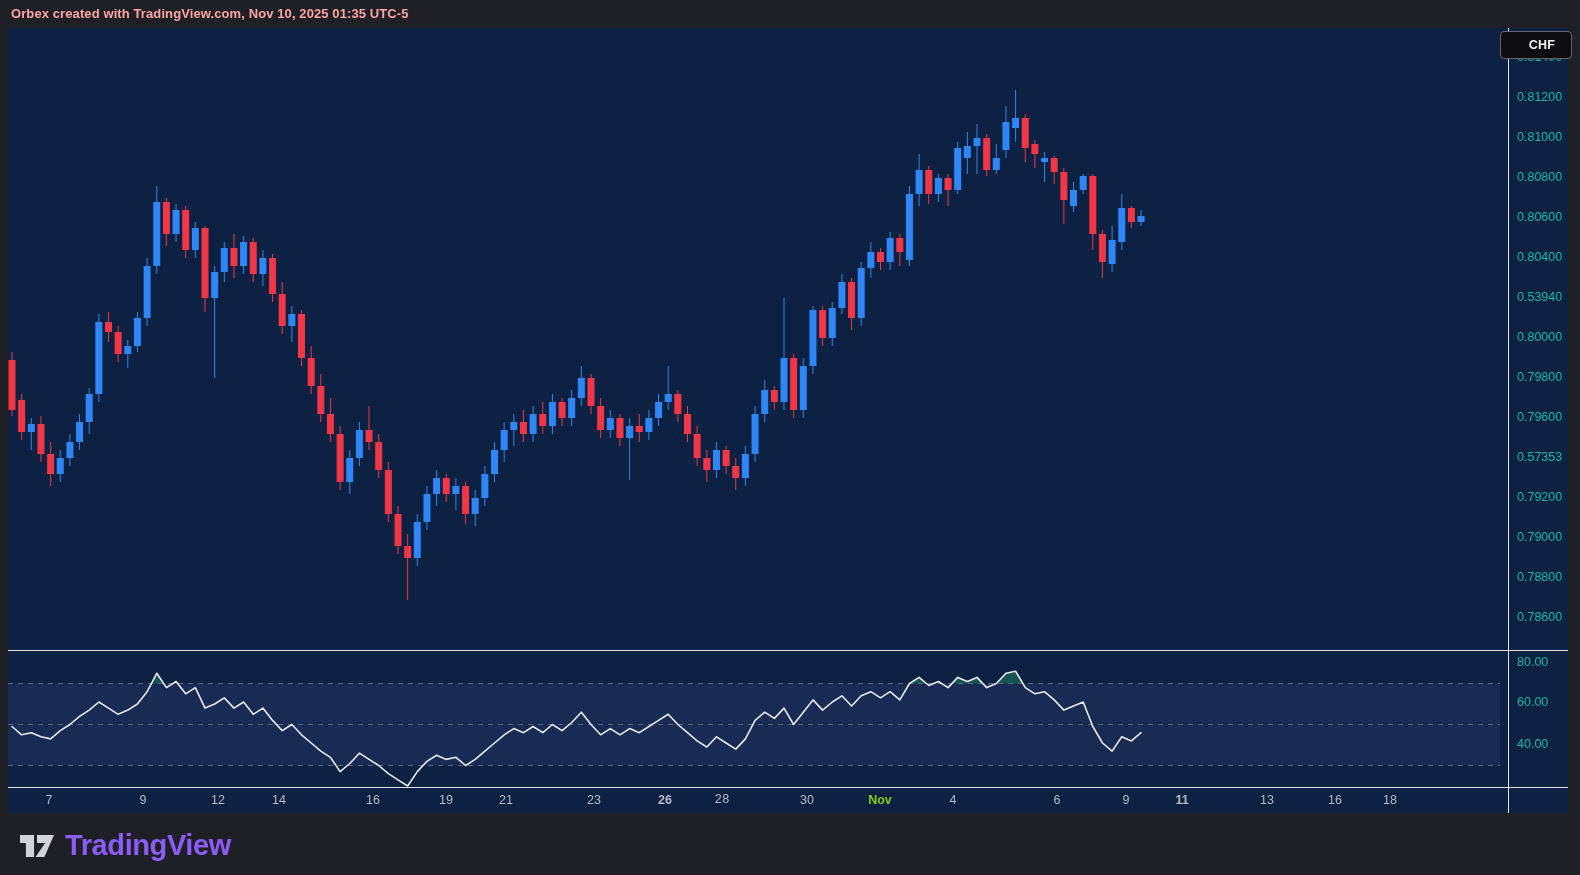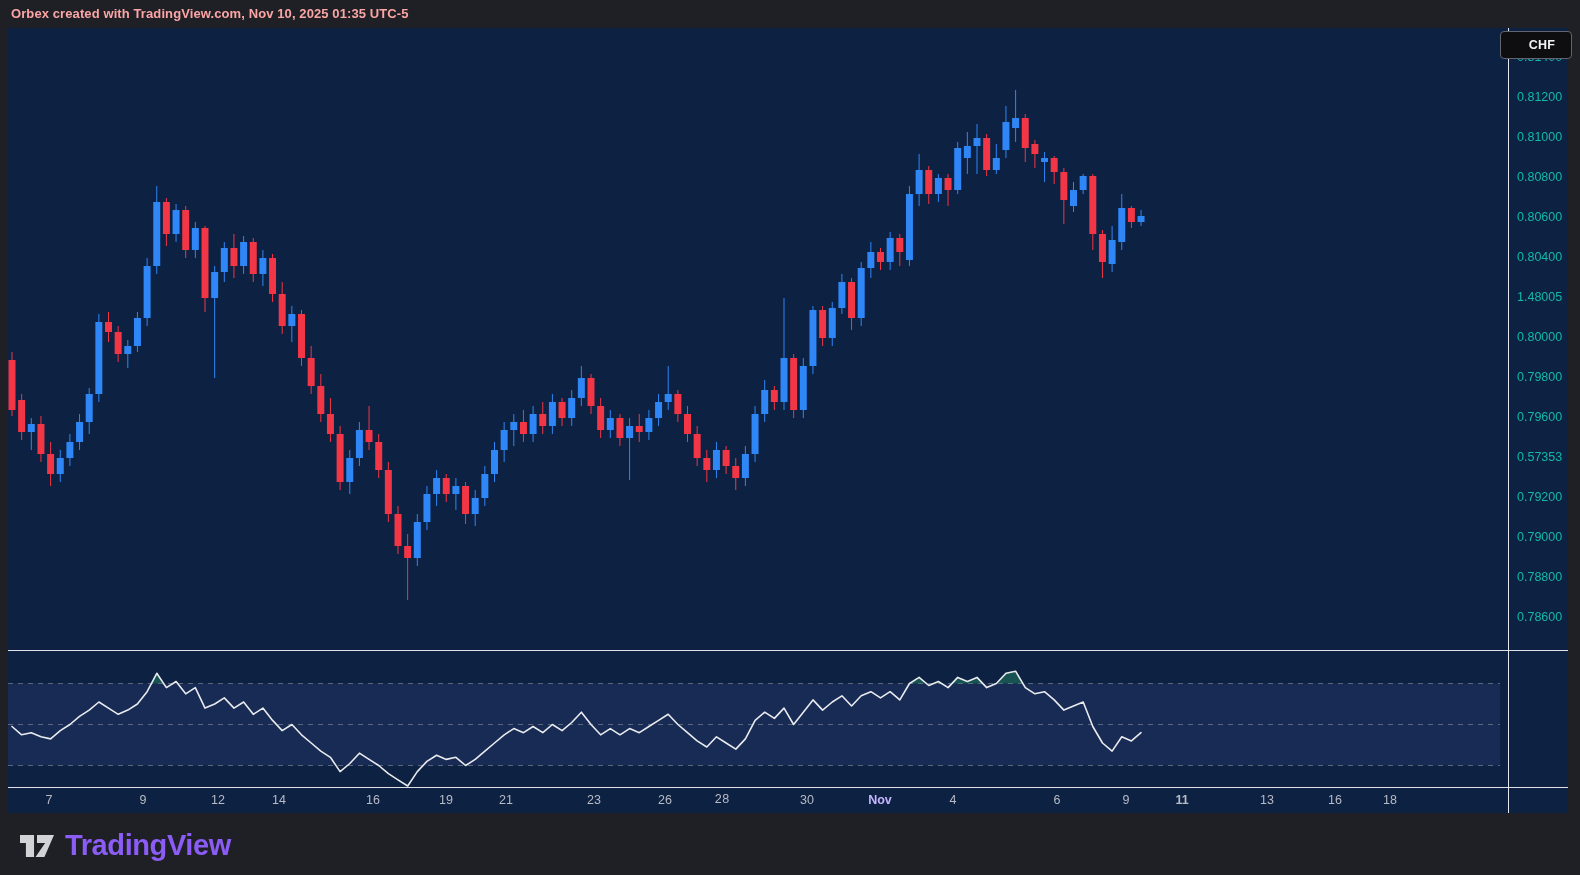--- a/index.html
+++ b/index.html
@@ -9,21 +9,21 @@
   #header .title{position:absolute;left:11px;top:6px;font-size:13px;font-weight:700;color:#fca5a5;letter-spacing:.1px;}
   #panel{position:absolute;left:8px;top:28px;width:1560px;height:785px;background:#0d2142;}
   #chart-svg{position:absolute;left:0;top:0;}
   .sep-h{position:absolute;left:0;height:1px;width:1560px;background:#dfe1e6;}
   .axis-v{position:absolute;top:0;left:1500px;width:1px;height:785px;background:#e6e8ec;}
   #price-axis{position:absolute;left:1501px;top:0;width:59px;height:759px;}
   .price-label{position:absolute;left:8px;font-size:12.5px;color:#14b8a6;white-space:nowrap;}
   #rsi-axis-labels .price-label{left:8px;}
   #time-axis{position:absolute;left:0;top:760px;width:1560px;height:25px;}
   .time-label{position:absolute;top:5px;transform:translateX(-50%);font-size:12.5px;color:#b8bbc5;}
-  .time-label.bold{font-weight:700;color:#c4b5fd;}
+  .time-label.bold{font-weight:700;color:#84cc16;}
   #chf-badge{position:absolute;left:1492px;top:3px;width:58px;height:26px;background:#0e0e10;
     border:1px solid #62656e;border-radius:4px;display:flex;align-items:center;justify-content:center;
     color:#f2f3f5;font-size:12.5px;font-weight:700;letter-spacing:.3px;z-index:5;padding-left:12px;}
   #footer{position:absolute;left:0;top:813px;width:1580px;height:62px;background:#1e2025;}
   #tv-logo{position:absolute;left:20px;top:16px;display:flex;align-items:center;gap:11px;}
   #tv-logo .wordmark{font-size:29px;font-weight:700;color:#8b5cf6;letter-spacing:-0.4px;}
 </style>
 </head>
 <body>
 
@@ -283,40 +283,45 @@
     <div class="sep-h" style="top:759px"></div>
     <div class="axis-v"></div>
 
     <div id="price-axis">
         <div class="price-label" style="top: 22px;">0.81400</div>
         <div class="price-label" style="top: 62px;">0.81200</div>
         <div class="price-label" style="top: 102px;">0.81000</div>
         <div class="price-label" style="top: 142px;">0.80800</div>
         <div class="price-label" style="top: 182px;">0.80600</div>
         <div class="price-label" style="top: 222px;">0.80400</div>
-        <div class="price-label" style="top: 262px;">1.48005</div>
+        <div class="price-label" style="top: 262px;">0.53940</div>
         <div class="price-label" style="top: 302px;">0.80000</div>
         <div class="price-label" style="top: 342px;">0.79800</div>
         <div class="price-label" style="top: 382px;">0.79600</div>
         <div class="price-label" style="top: 422px;">0.57353</div>
         <div class="price-label" style="top: 462px;">0.79200</div>
         <div class="price-label" style="top: 502px;">0.79000</div>
         <div class="price-label" style="top: 542px;">0.78800</div>
         <div class="price-label" style="top: 582px;">0.78600</div>
+      </div>
+    <div id="rsi-axis-labels" style="position: absolute; left: 1501px; top: 0px; width: 59px; height: 785px;">
+        <div class="price-label" style="top: 627px;">80.00</div>
+        <div class="price-label" style="top: 667px;">60.00</div>
+        <div class="price-label" style="top: 709px;">40.00</div>
       </div>
     <div id="time-axis">
         <div class="time-label" style="left: 41px;">7</div>
         <div class="time-label" style="left: 135px;">9</div>
         <div class="time-label" style="left: 210px;">12</div>
         <div class="time-label" style="left: 271px;">14</div>
         <div class="time-label" style="left: 365px;">16</div>
         <div class="time-label" style="left: 438px;">19</div>
         <div class="time-label" style="left: 498px;">21</div>
         <div class="time-label" style="left: 586px;">23</div>
-        <div class="time-label" style="left: 657px;">26</div>
+        <div class="time-label" style="left: 657px; font-weight: bold;">26</div>
         <div class="time-label" style="left: 714px; font-family: Liberation Mono, monospace;">28</div>
         <div class="time-label" style="left: 799px;">30</div>
         <div class="time-label bold" style="left: 872px;">Nov</div>
         <div class="time-label" style="left: 945px;">4</div>
         <div class="time-label" style="left: 1049px;">6</div>
         <div class="time-label" style="left: 1118px;">9</div>
         <div class="time-label" style="left: 1174px; font-weight: bold;">11</div>
         <div class="time-label" style="left: 1259px;">13</div>
         <div class="time-label" style="left: 1327px;">16</div>
         <div class="time-label" style="left: 1382px;">18</div>

